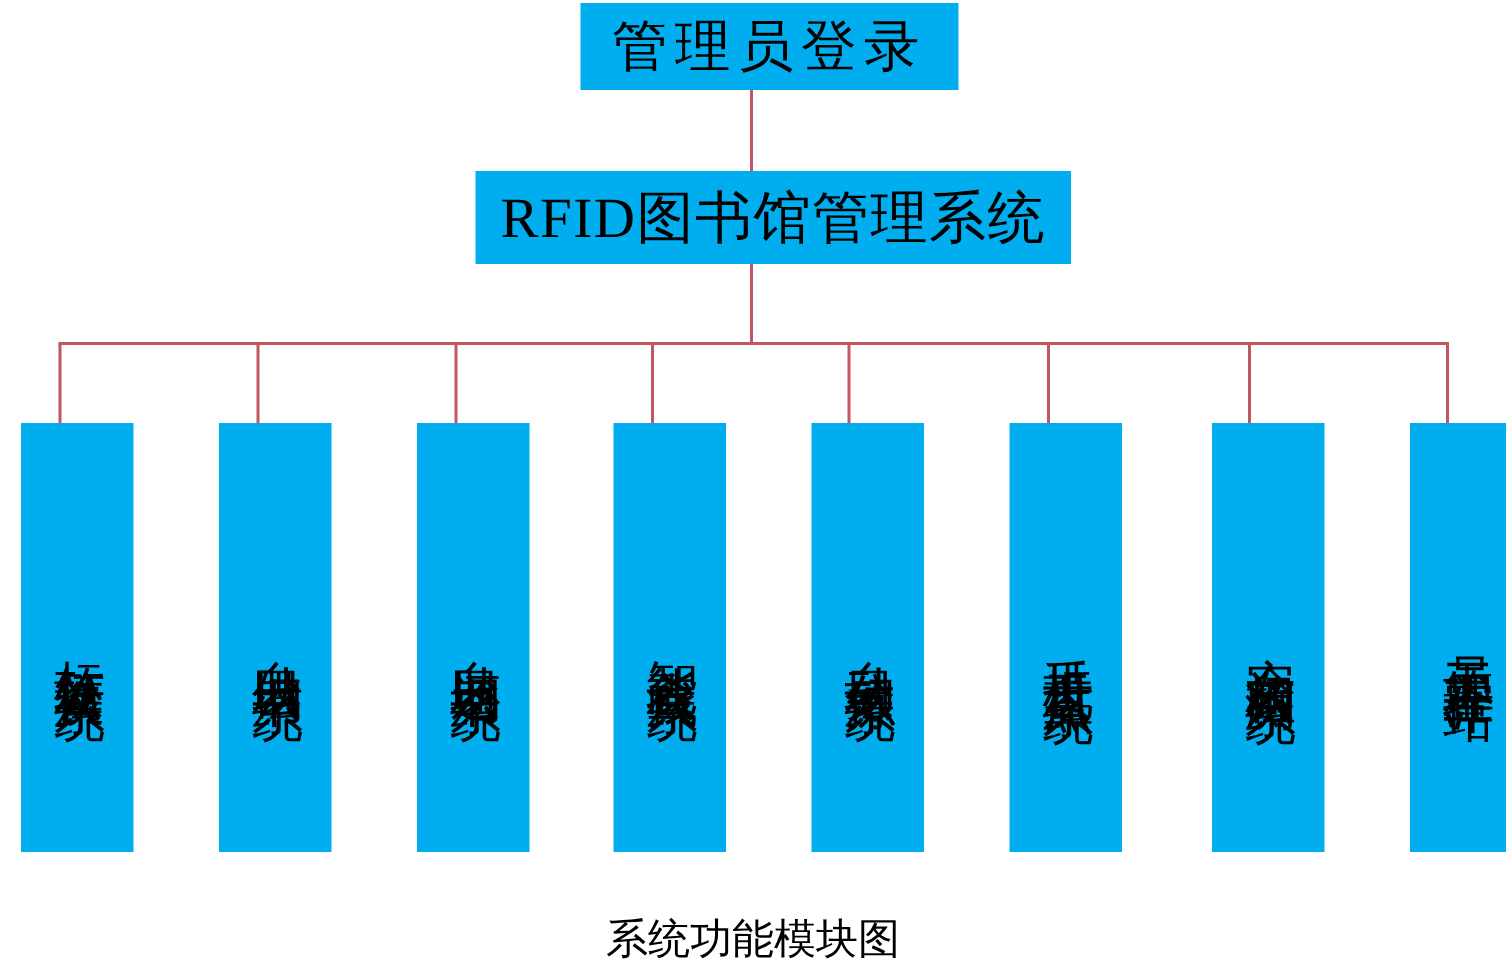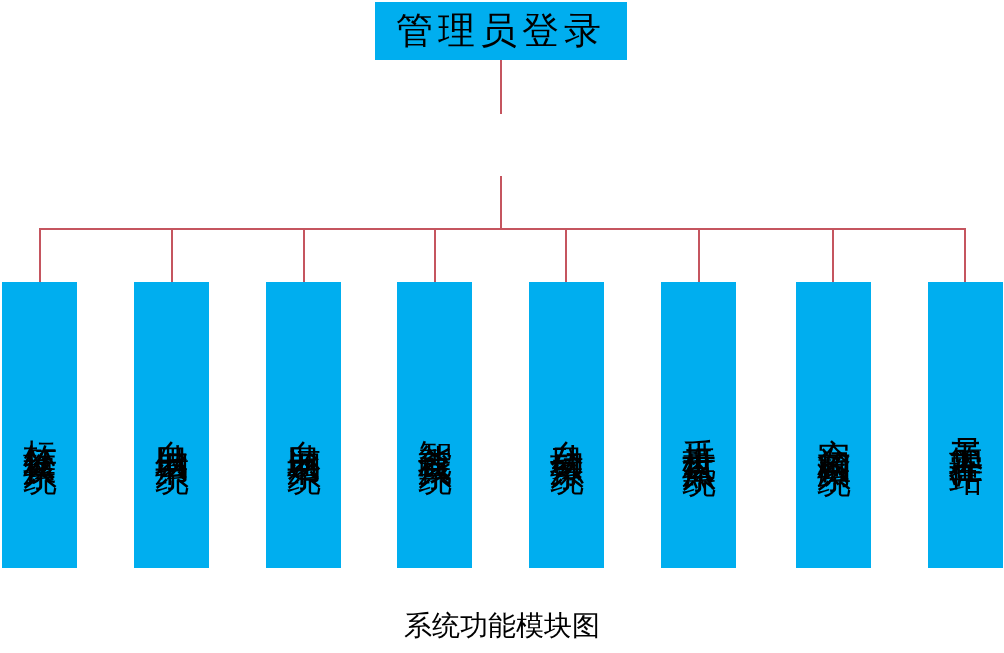--- a/index.html
+++ b/index.html
@@ -16,20 +16,21 @@
     font-family: "Liberation Serif", serif;
   }
   .node {
     position: absolute;
     background: var(--box-fill, #00AEEF);
     color: var(--text-color, #000000);
     display: flex;
     align-items: center;
     justify-content: center;
     box-sizing: border-box;
+    margin-left: 12px;
   }
   .root-box {
     left: 375px; top: 2px;
     width: 252px; height: 58px;
     font-size: 37px;
     letter-spacing: 5px;
   }
   .system-box {
     left: 305px; top: 114px;
     width: 397px; height: 62px;
@@ -72,20 +73,23 @@
 <body style="background: rgb(255, 255, 255);">
 
 <div class="canvas">
 
   <div class="node root-box">
     <span>管理员登录</span>
   </div>
 
   <div class="conn v trunk-1"></div>
 
+  <div class="node system-box">
+    <span>RFID图书馆管理系统</span>
+  </div>
 
   <div class="conn v trunk-2"></div>
 
   <div class="conn h rail"></div>
 
   <div class="conn v stub" style="left:39px"></div>
   <div class="conn v stub" style="left:171px"></div>
   <div class="conn v stub" style="left:303px"></div>
   <div class="conn v stub" style="left:434px"></div>
   <div class="conn v stub" style="left:565px"></div>

